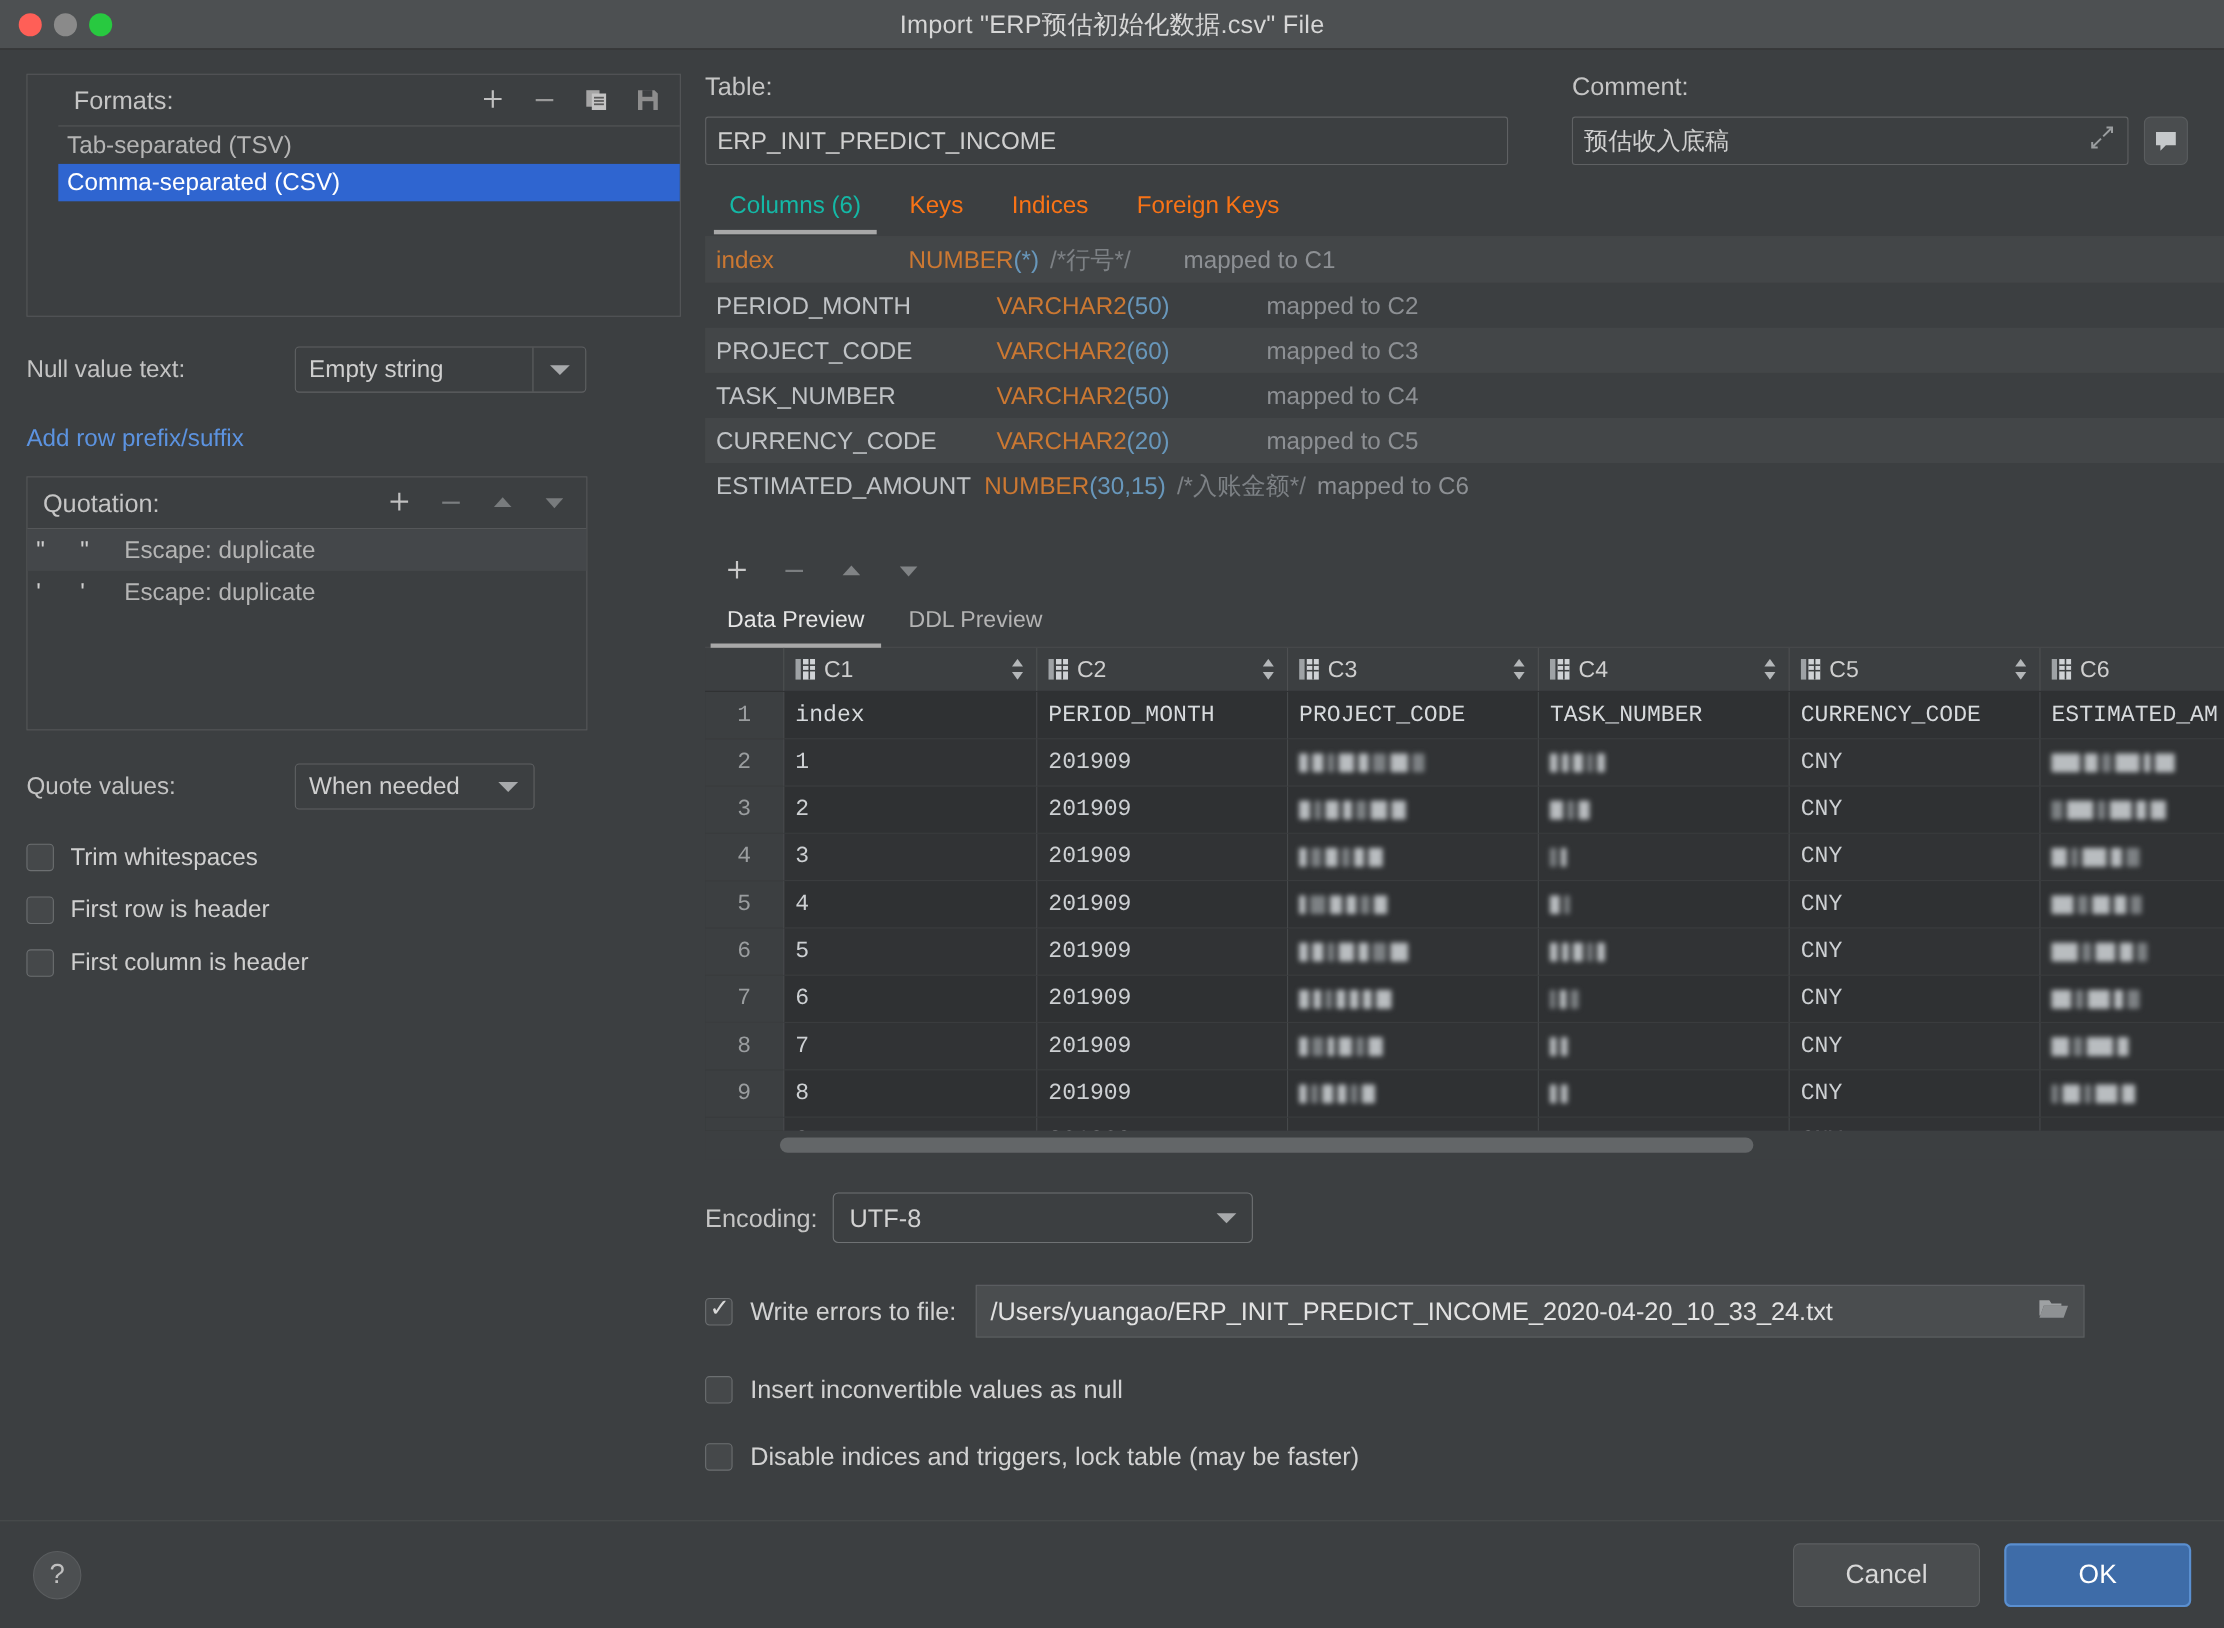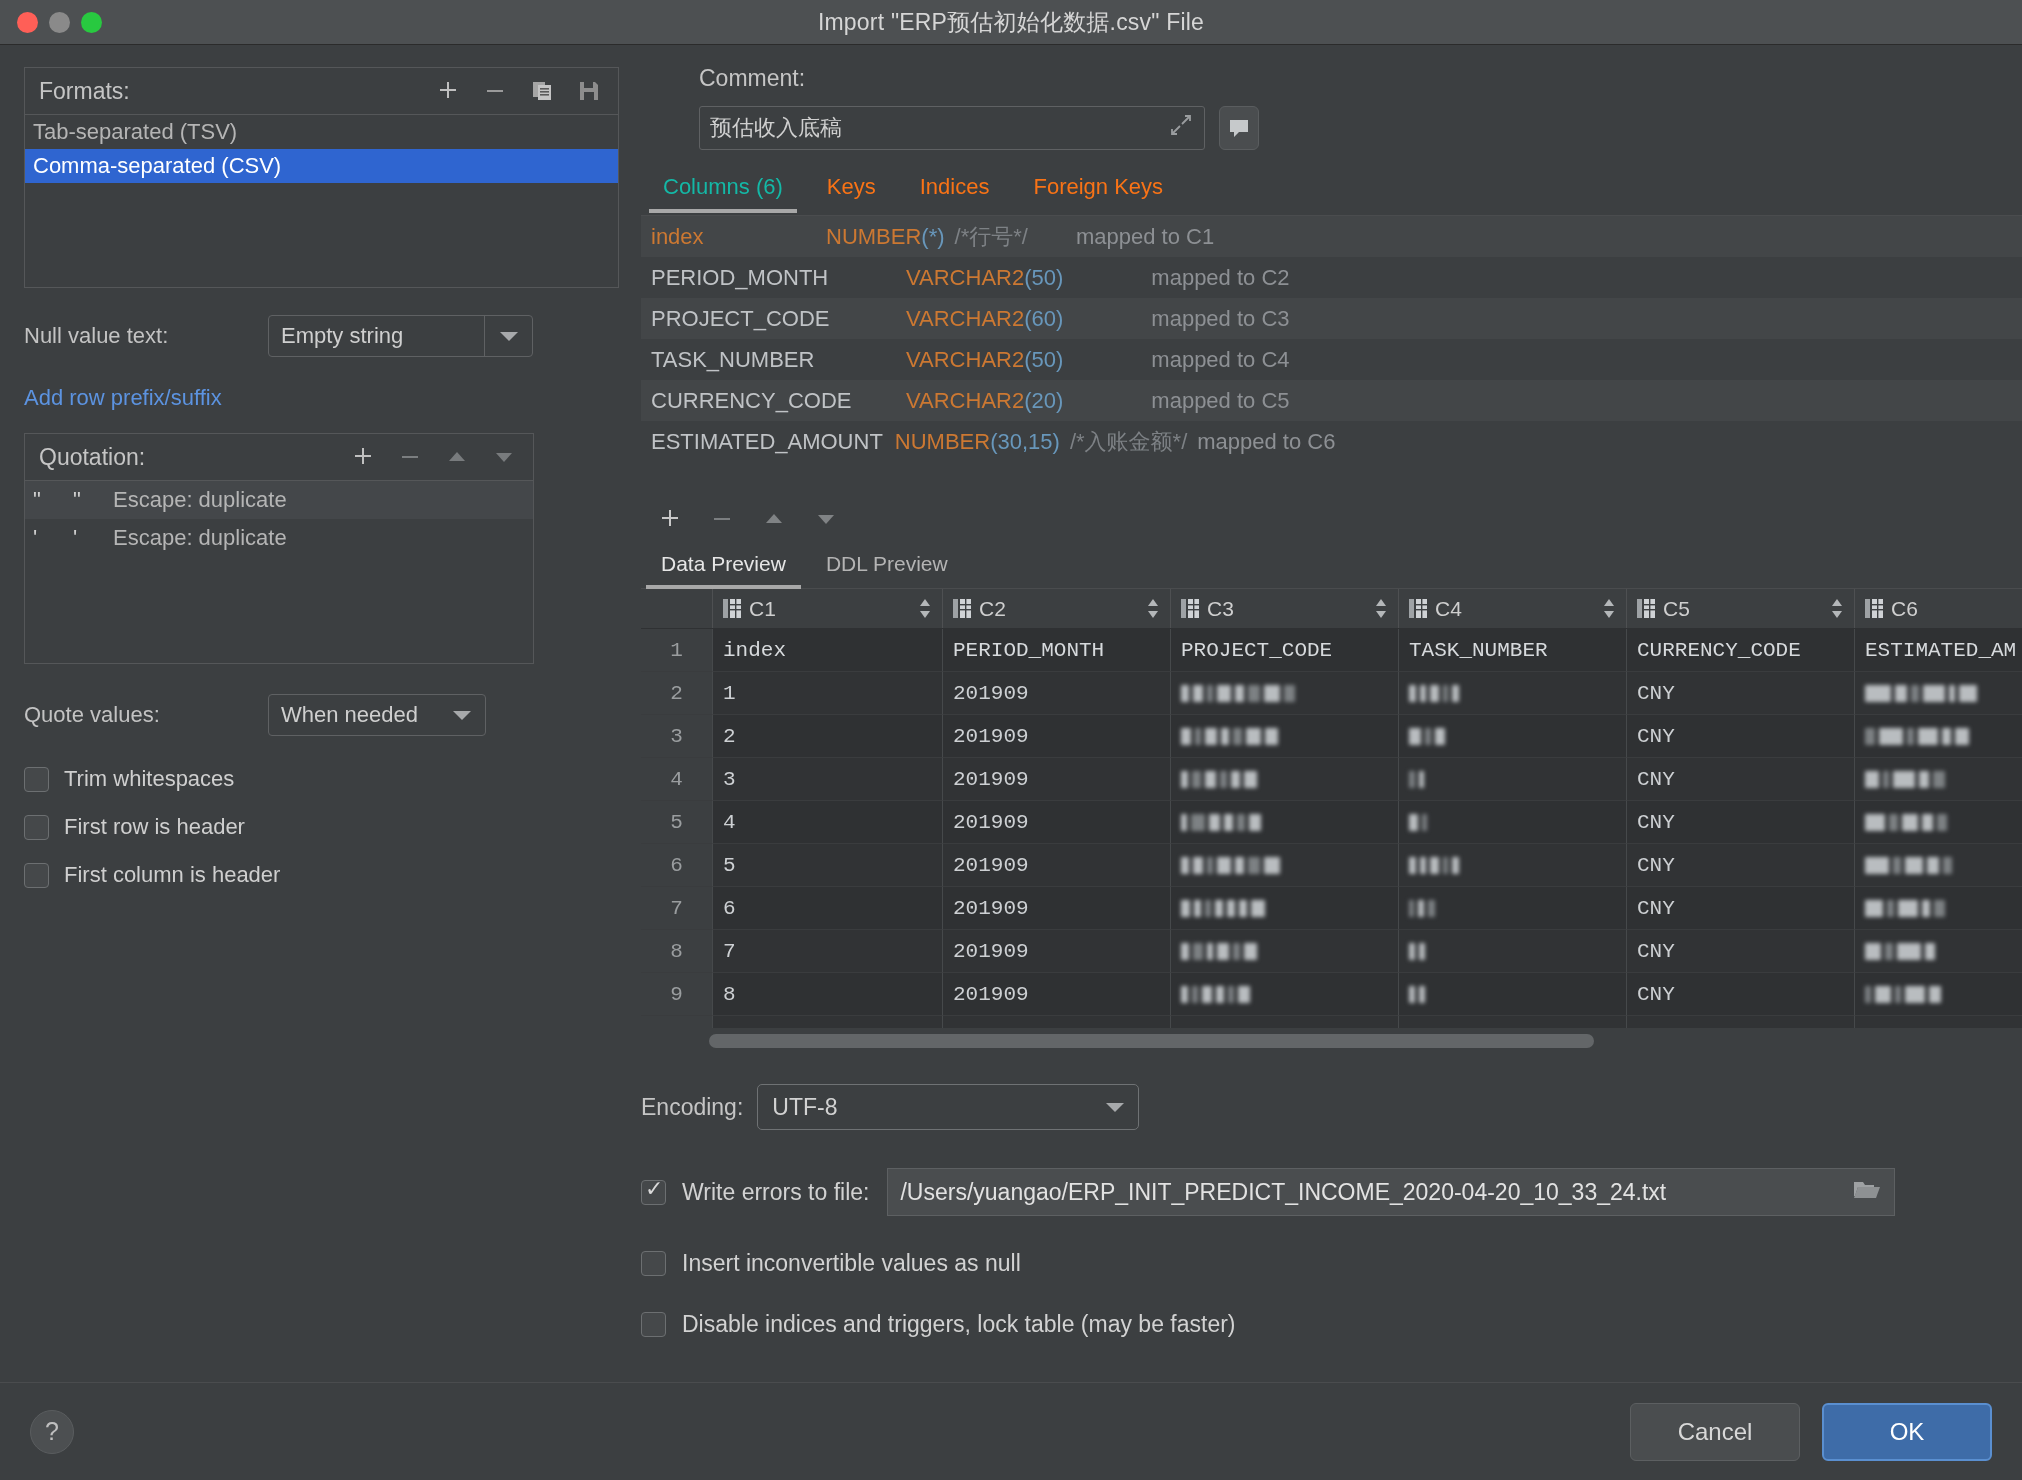--- a/index.html
+++ b/index.html
@@ -43,21 +43,21 @@
   .panel-tools { margin-left: auto; display: flex; align-items: center; gap: 21px; }
   .tool { width: 26px; height: 26px; display: flex; align-items: center; justify-content: center; cursor: default; }
   .tool svg { display: block; }
   .panel-list { height: 160px; }
   .list-row {
     height: 34px; display: flex; align-items: center;
     padding: 0 8px; font-size: 22px; color: #b5b5b5; white-space: nowrap;
   }
   .list-row.sel { background: #2f65d0; color: #ffffff; }
 
-  .formats-panel { width: 595px; }
+  .formats-panel { width: 595px; padding-left: 28px; }
   .formats-panel .panel-list { height: 172px; }
 
   
   .field-row { display: flex; align-items: center; margin-top: 27px; }
   .field-row .lbl { font-size: 22px; color: #c3c3c3; width: 244px; }
   .combo {
     height: 42px; border: 1px solid #5f6163; border-radius: 4px;
     display: flex; align-items: center; background: #3c3f41;
   }
   .combo .val { font-size: 22px; color: #cfcfcf; padding: 0 12px; flex: 1; white-space: nowrap; }
@@ -366,20 +366,26 @@
       </div>
       <div class="cbrow">
         <div class="cb"></div>
         <div class="cbl">First column is header</div>
       </div>
     </div>
 
     <div class="right">
 
       <div class="topfields">
+        <div class="tf-table">
+          <div class="rlabel">Table:</div>
+          <div class="textfield">
+            <span>ERP_INIT_PREDICT_INCOME</span>
+          </div>
+        </div>
         <div class="tf-comment">
           <div class="rlabel">Comment:</div>
           <div class="comment-wrap">
             <div class="comment-field">
               <span>预估收入底稿</span>
               <span class="expand-ico">
                 <svg width="26" height="26" viewBox="0 0 26 26">
                   <path d="M14 12l7-7M17 4h5v5M12 14l-7 7M9 22H4v-5" stroke="#9a9d9f" stroke-width="1.8" fill="none"></path>
                 </svg>
               </span>

